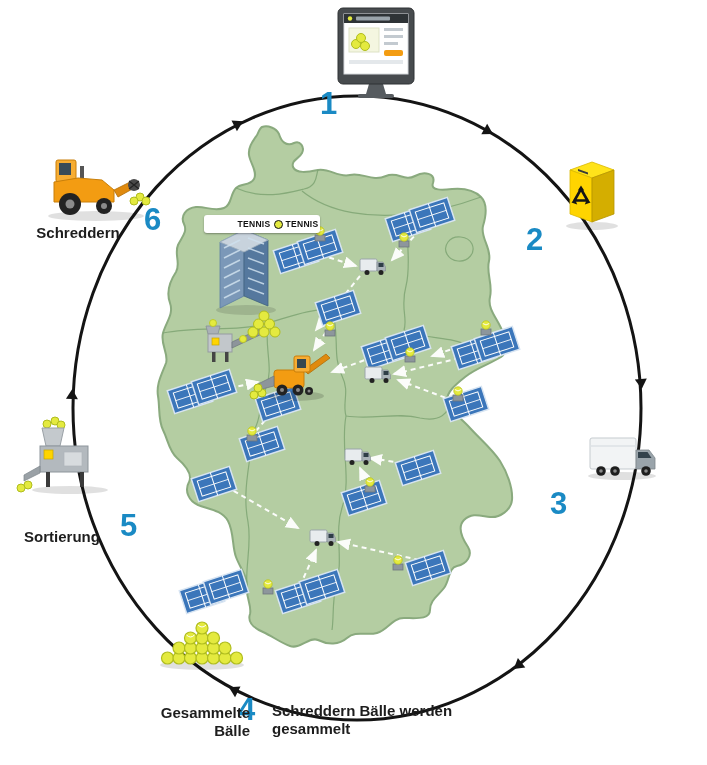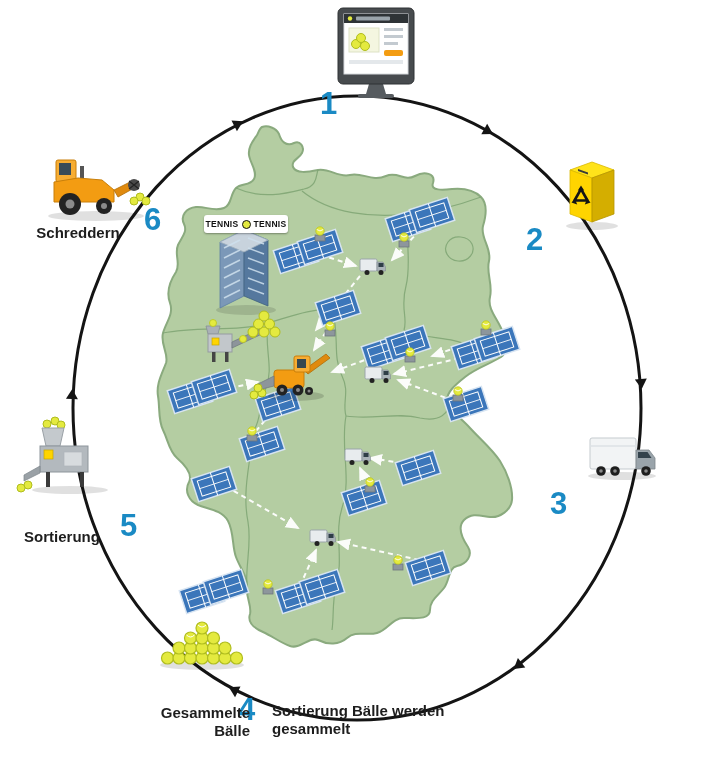--- a/index.html
+++ b/index.html
@@ -14,21 +14,21 @@
   }
   .cap{
     position:absolute;font-size:15px;font-weight:700;color:#1d1d1d;
     line-height:1.2;text-align:center;
   }
   .cap.left{text-align:left;}
   .sign{
     position:absolute;left:204px;top:215px;width:84px;height:18px;
     background:#ffffff;border-radius:3px;box-shadow:0 1px 2px rgba(0,0,0,.35);
     display:flex;align-items:center;justify-content:center;gap:3px;
-    font-size:8.5px;font-weight:800;color:#111;letter-spacing:.3px;
+    font-size:8.5px;font-weight:800;color:#111;letter-spacing:.3px;padding-left:32px;
   }
   .sign .ball{
     width:9px;height:9px;border-radius:50%;
     background:#e4ea3f;border:1px solid #111;box-sizing:border-box;
   }
 </style>
 </head>
 <body>
 
 <div class="stage">
@@ -325,21 +325,21 @@
 <div class="step-num" style="left:320px;top:88px;">1</div>
 <div class="step-num" style="left:526px;top:224px;">2</div>
 <div class="step-num" style="left:550px;top:488px;">3</div>
 <div class="step-num" style="left:238px;top:694px;">4</div>
 <div class="step-num" style="left:120px;top:510px;">5</div>
 <div class="step-num" style="left:144px;top:204px;">6</div>
 
 <div class="cap" style="left:18px;top:224px;width:120px;">Schreddern</div>
 <div class="cap" style="left:4px;top:528px;width:116px;">Sortierung</div>
 <div class="cap" style="left:138px;top:704px;width:112px;text-align:right;">Gesammelte Bälle</div>
-<div class="cap left" style="left:272px;top:702px;width:200px;">Sortierung Bälle werden gesammelt</div>
+<div class="cap left" style="left:272px;top:702px;width:200px;">Schreddern Bälle werden gesammelt</div>
 
 <div class="sign">
   <span>TENNIS</span>
   <span class="ball"></span>
   <span>TENNIS</span>
 </div>
 
 </div>
 
 </body></html>

